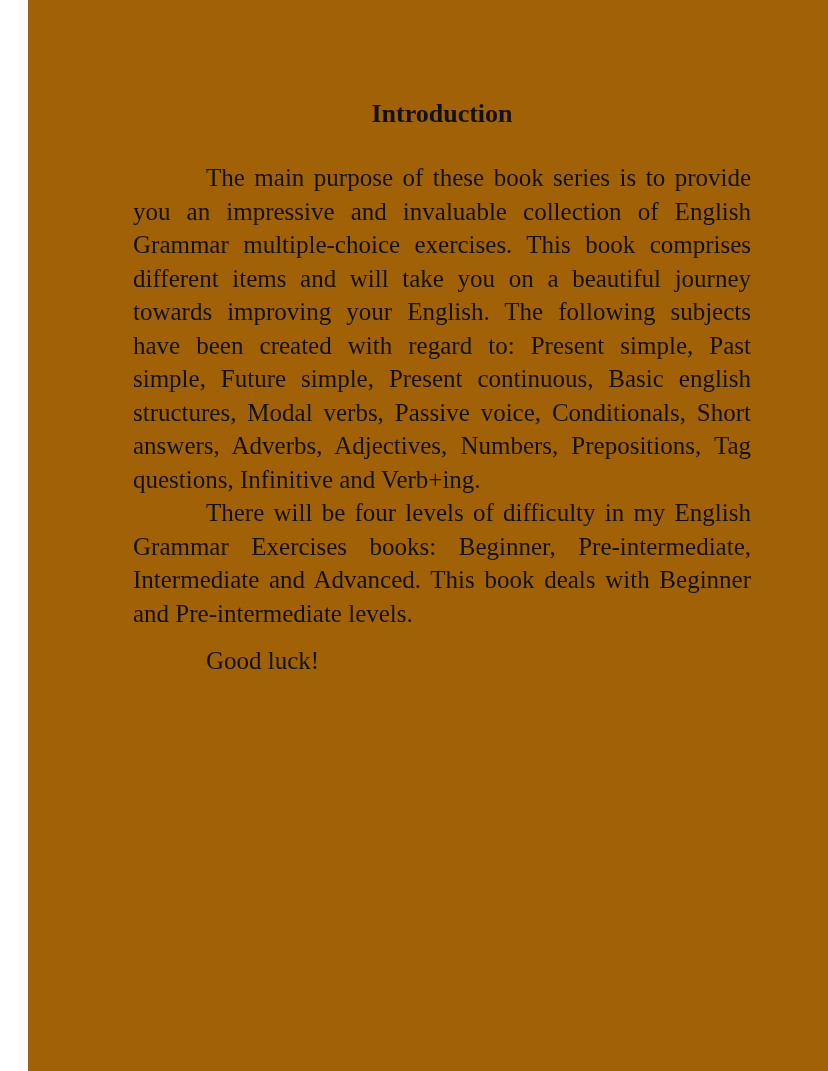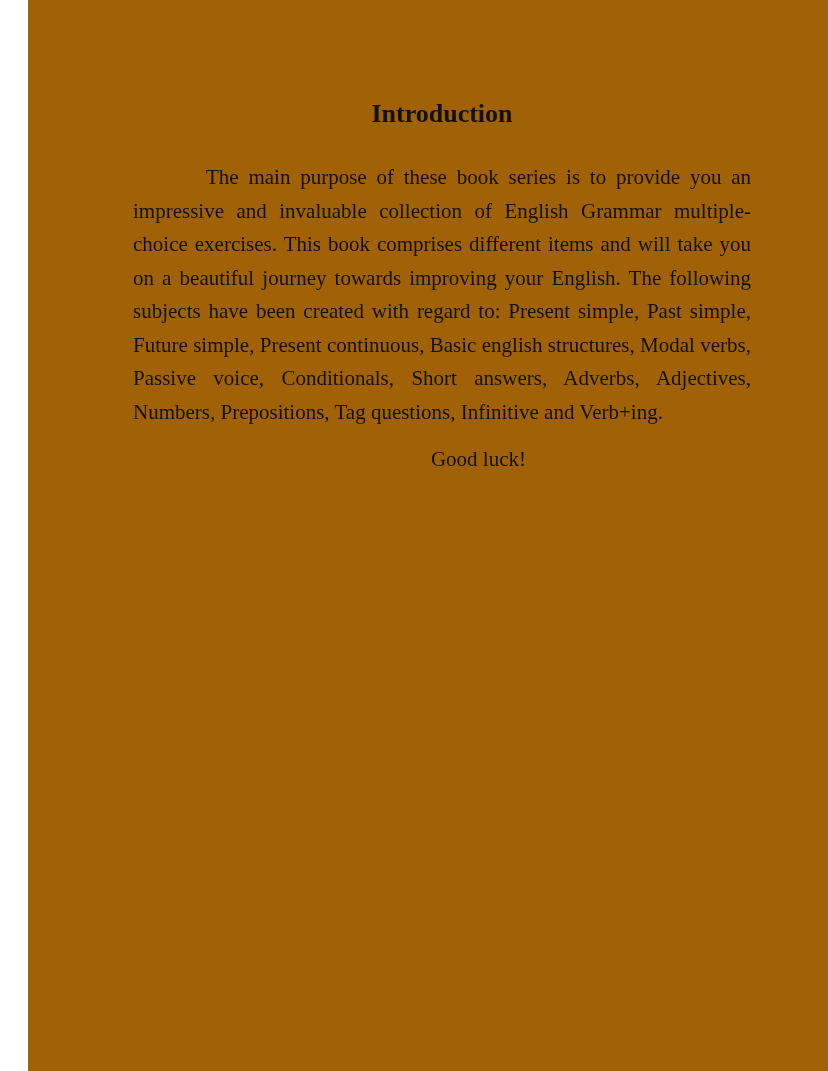--- a/index.html
+++ b/index.html
@@ -33,41 +33,42 @@
       font-weight: bold;
       font-size: 26px;
       line-height: 34px;
       margin: 0;
     }
     .body-text {
       position: absolute;
       left: 105px;
       top: 161px;
       width: 618px;
-      font-size: 21px;
+      font-size: 25px;
       line-height: 33.5px;
     }
     .para {
       margin: 0;
       text-align: justify;
       text-indent: 73px;
       hyphens: none;
     }
     .para.last-line-plain {
       text-align-last: left;
     }
     .closing {
       margin: 14px 0 0 0;
       text-indent: 73px;
-      text-align: center;
+      text-align: left;
     }
   </style>
 </head>
 <body>
 
 <div class="page">
   <h1 class="title">Introduction</h1>
 
   <div class="body-text">
     <p class="para last-line-plain">The main purpose of these book series is to provide you an impressive and invaluable collection of English Grammar multiple-choice exercises. This book comprises different items and will take you on a beautiful journey towards improving your English. The following subjects have been created with regard to: Present simple, Past simple, Future simple, Present continuous, Basic english structures, Modal verbs, Passive voice, Conditionals, Short answers, Adverbs, Adjectives, Numbers, Prepositions, Tag questions, Infinitive and Verb+ing.</p>
+    <p class="para last-line-plain">There will be four levels of difficulty in my English Grammar Exercises books: Beginner, Pre-intermediate, Intermediate and Advanced. This book deals with Beginner and Pre-intermediate levels.</p>
     <p class="closing">Good luck!</p>
   </div>
 </div>
 
 </body></html>

